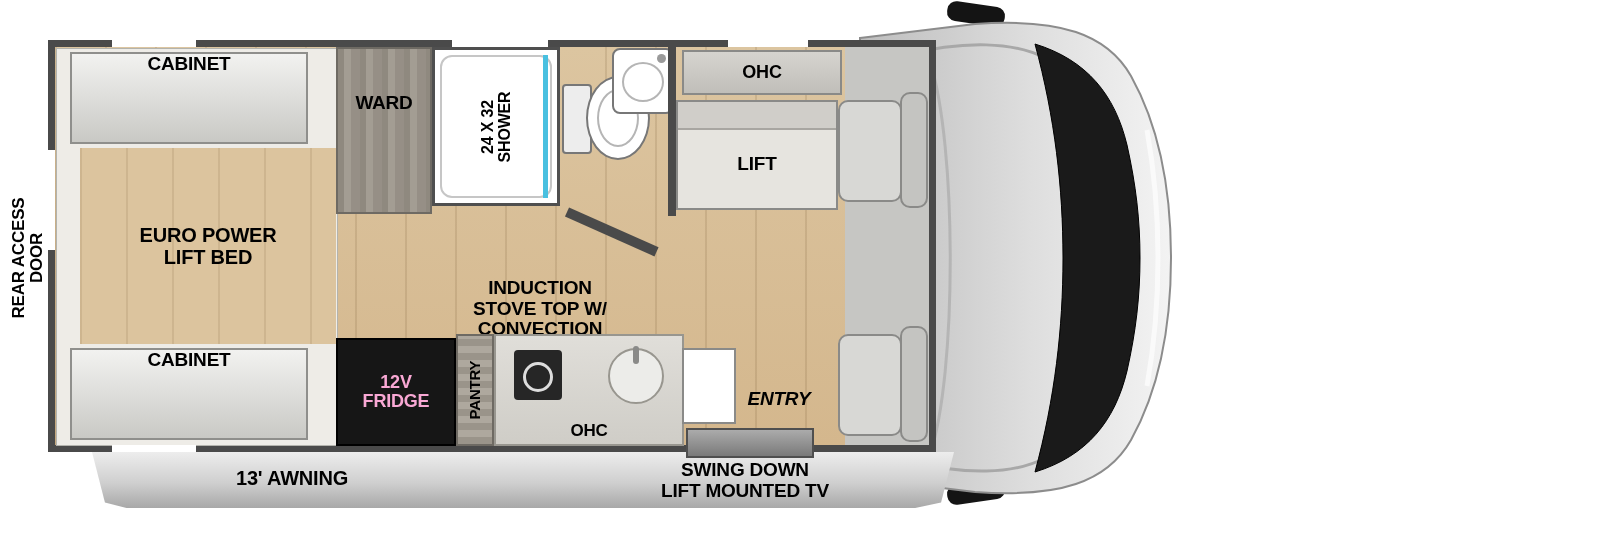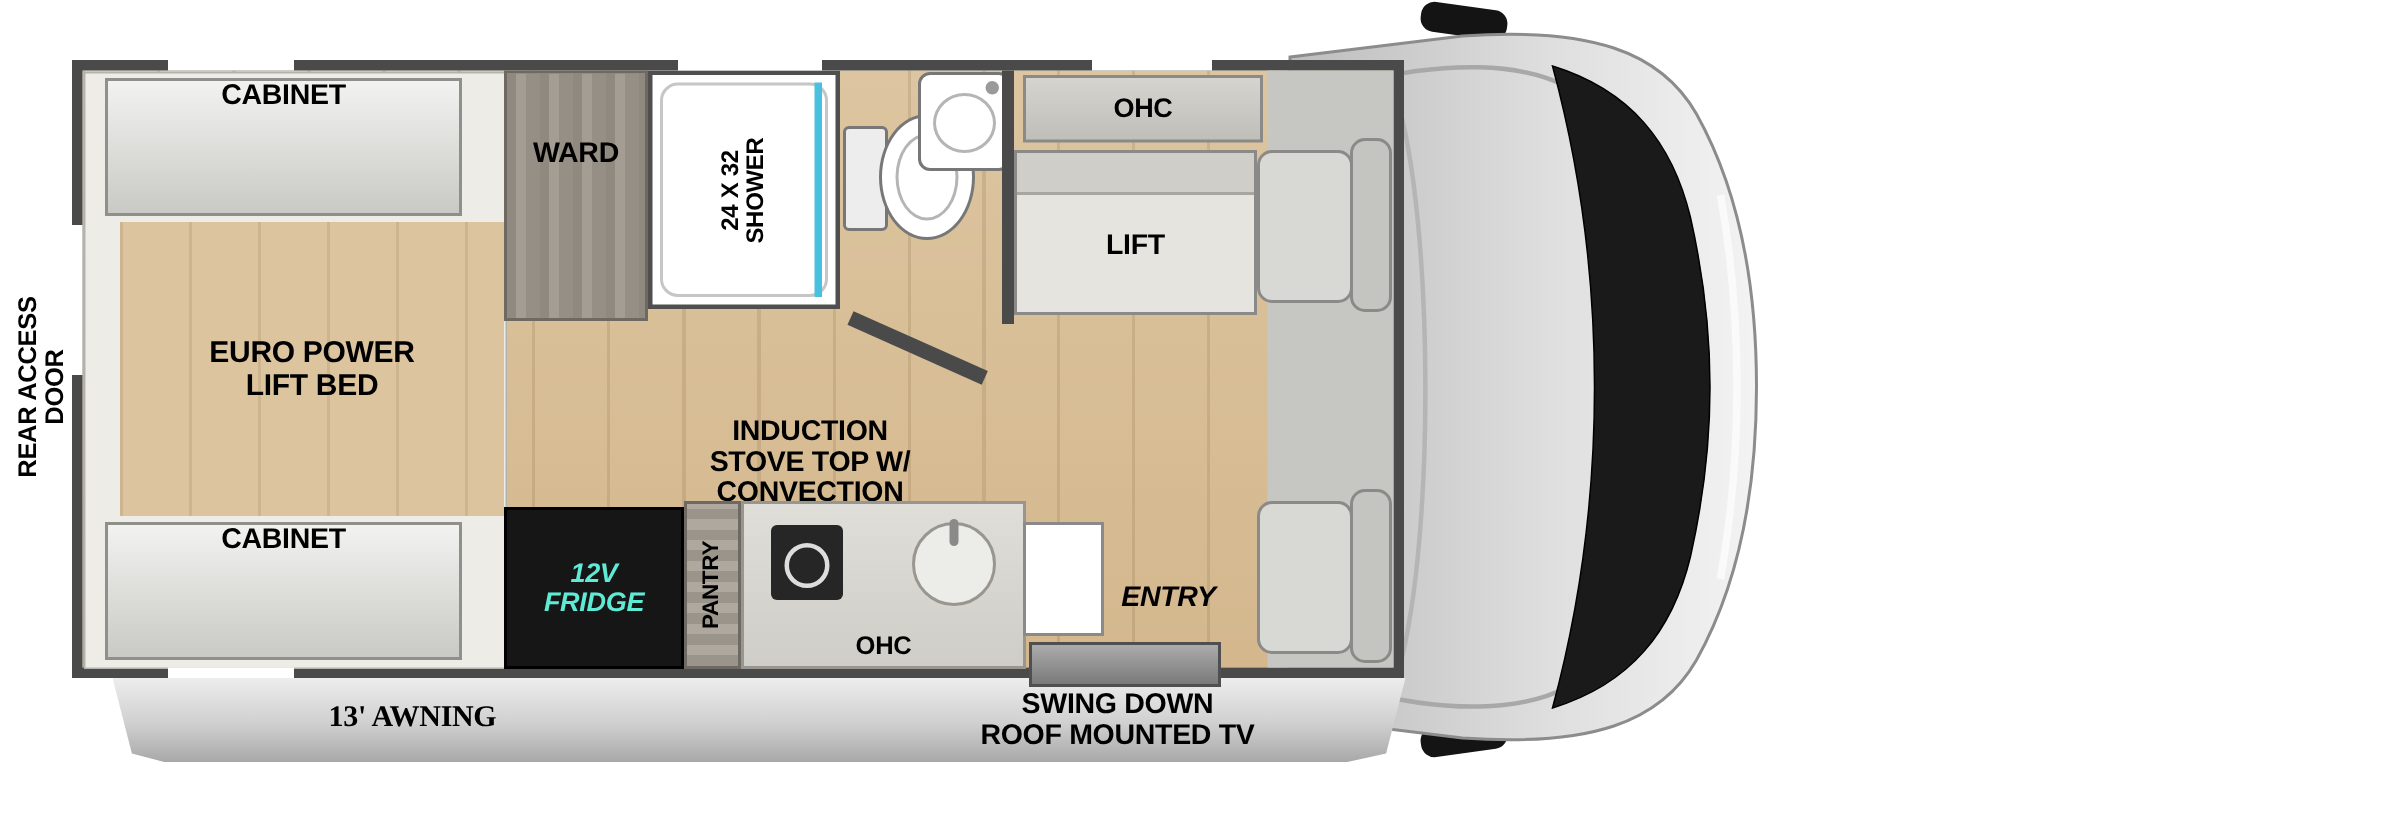--- a/index.html
+++ b/index.html
@@ -37,34 +37,34 @@
        display:flex;align-items:center;justify-content:center;}
   .sofa{left:621px;top:53px;width:162px;height:110px;box-sizing:border-box;border:2px solid #8a8a88;background:#e6e4df;}
   .sofa .back{position:absolute;left:0;right:0;top:0;height:26px;background:#d0cec9;border-bottom:2px solid #a8a6a1;}
   .sofa .lbl{position:absolute;left:0;right:0;top:52px;font-size:19px;}
   .cabfloor{left:790px;top:0;width:84px;height:398px;background:#c6c6c3;}
   .chair{width:92px;height:116px;}
   .chair .seat{position:absolute;left:0;top:8px;width:60px;height:98px;background:#d8d8d5;border:2px solid #8a8a88;border-radius:10px;}
   .chair .back{position:absolute;right:2px;top:0;width:24px;height:112px;background:#c4c4c1;border:2px solid #8a8a88;border-radius:10px;}
   .fridge{left:281px;top:291px;width:120px;height:108px;background:#161616;border:2px solid #000;box-sizing:border-box;
           display:flex;align-items:center;justify-content:center;}
-  .fridge .lbl{color:#5eead4;font-size:18px;font-style:italic;}
+  .fridge .lbl{color:#f9a8d4;font-size:18px;}
   .pantry{left:401px;top:287px;width:38px;height:112px;box-sizing:border-box;border:2px solid #6e6a63;
           background:repeating-linear-gradient(0deg,#9a948a 0 7px,#aea89e 7px 14px);}
   .counter{left:439px;top:287px;width:190px;height:112px;box-sizing:border-box;border:2px solid #98968f;
            background:linear-gradient(180deg,#e0ded9,#cfcdc7);}
   .stove{position:absolute;left:18px;top:14px;width:48px;height:50px;background:#262626;border-radius:4px;}
   .stove .burner{position:absolute;left:9px;top:12px;width:24px;height:24px;border:3px solid #ddd;border-radius:50%;}
   .ksink{position:absolute;left:112px;top:12px;width:52px;height:52px;background:#ecece9;border:2px solid #98968f;border-radius:50%;}
   .ksink .faucet{position:absolute;left:23px;top:-4px;width:6px;height:18px;background:#8a8a88;border-radius:3px;}
   .flipup{left:627px;top:301px;width:54px;height:76px;background:#fff;border:2px solid #8a8a88;box-sizing:border-box;}
   .wallgap{height:7px;background:#fff;z-index:3;}
-  .awning{left:75px;top:452px;width:862px;height:56px;z-index:1;
+  .awning{left:92px;top:452px;width:862px;height:56px;z-index:1;
           background:linear-gradient(180deg,#ededed,#cfcfcf 55%,#a8a8a8);
-          clip-path:polygon(0 0,100% 0,98.5% 90%,95.5% 100%,4% 100%,1.5% 90%);font-family:Liberation Serif, serif;}
+          clip-path:polygon(0 0,100% 0,98.5% 90%,95.5% 100%,4% 100%,1.5% 90%);}
   .tvbar{left:686px;top:428px;width:128px;height:30px;z-index:3;box-sizing:border-box;
          border:2px solid #4f4f4f;background:linear-gradient(180deg,#ababab,#7a7a7a);}
 </style>
 </head>
 <body>
 
 <div class="stage">
 
   <svg class="abs" style="left:835px;top:0;z-index:1" width="350" height="555" viewBox="0 0 350 555">
     <defs>
@@ -87,21 +87,21 @@
     <path d="M 200 44 C 252 60 280 95 292 145 C 301 185 305 220 305 258 C 305 296 301 331 292 371 C 280 421 252 456 200 472 C 220 398 228 328 228 258 C 228 188 220 118 200 44 Z" fill="#1a1a1a" stroke="#000" stroke-width="1"></path>
     <path d="M 312 130 C 320 175 323 215 323 258 C 323 301 320 341 312 386" fill="none" stroke="#ffffff" stroke-width="5" opacity="0.65"></path>
   </svg>
 
   <div class="abs awning">
     <div class="abs lbl" style="left:120px;top:16px;width:160px;font-size:20px;">13' AWNING</div>
   </div>
 
   <div class="abs tvbar"></div>
   <div class="abs lbl" style="left:600px;top:460px;width:290px;font-size:19px;z-index:5">SWING DOWN
-ROOF MOUNTED TV</div>
+LIFT MOUNTED TV</div>
 
   <div class="abs lbl" style="left:-58px;top:236px;width:180px;height:44px;font-size:17px;z-index:3;transform:rotate(-90deg);">REAR ACCESS
 DOOR</div>
 
   <div class="abs coach">
 
     <div class="abs cabfloor"></div>
 
     <div class="abs bedplatform"></div>
     <div class="abs bedfloor"></div>

